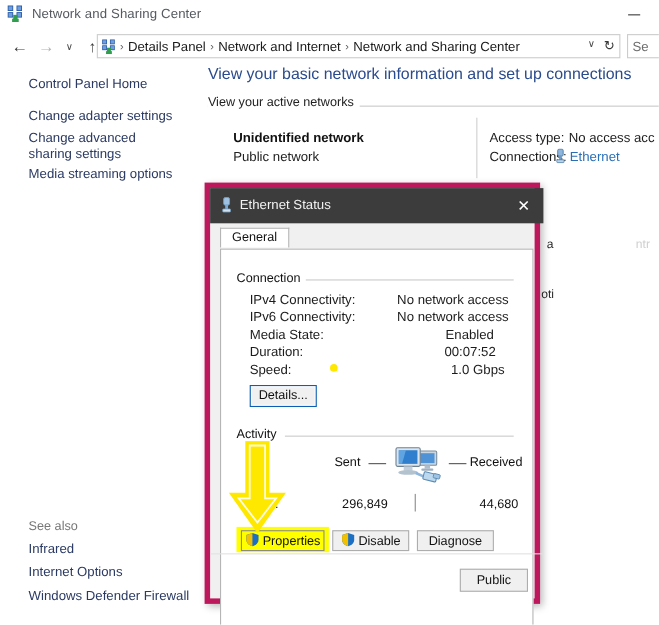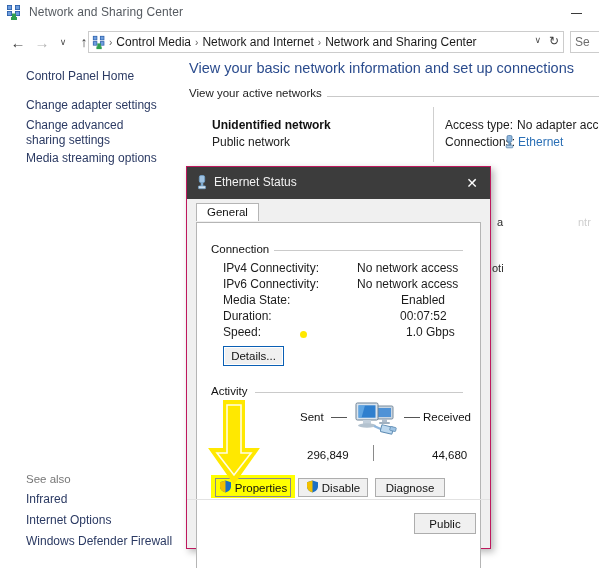--- a/index.html
+++ b/index.html
@@ -161,21 +161,21 @@
     font-size: 11px; color: #2b2b2b;
     white-space: nowrap;
   }
   .ghost.faint { color: #cfcfcf; }
 
   
   .dialog {
     position: absolute; left: 186px; top: 166px;
     width: 305px; height: 383px;
     background: #f0f0f0;
-    border: 1px solid #be185d;
+    border: 5px solid #be185d;
     box-shadow: 3px 3px 7px rgba(0,0,0,.28);
   }
   .dlg-title {
     position: absolute; left: 0; top: 0;
     width: 303px; height: 32px;
     background: #3c3c3c;
     color: #ffffff;
   }
   .dlg-title-icon { position: absolute; left: 9px; top: 8px; }
   .dlg-title-text {
@@ -300,21 +300,21 @@
         <rect x="9.8" y="1.8" width="3.4" height="3.4" fill="#6f9ede"></rect>
         <rect x="1" y="7" width="5" height="5" fill="#2b5ea8"></rect>
         <rect x="1.8" y="7.8" width="3.4" height="3.4" fill="#6f9ede"></rect>
         <rect x="9" y="7" width="5" height="5" fill="#2b5ea8"></rect>
         <rect x="9.8" y="7.8" width="3.4" height="3.4" fill="#6f9ede"></rect>
         <rect x="6" y="9.5" width="4" height="6" fill="#2f9e4f"></rect>
         <rect x="5" y="13" width="6" height="3" fill="#2f9e4f"></rect>
       </svg>
     </span>
     <span class="chev">›</span>
-    <span class="crumb">Control Media</span>
+    <span class="crumb">Details Panel</span>
     <span class="chev">›</span>
     <span class="crumb">Network and Internet</span>
     <span class="chev">›</span>
     <span class="crumb">Network and Sharing Center</span>
     <span class="crumb-drop">∨</span>
     <span class="crumb-refresh">↻</span>
   </div>
 
   <div class="searchbox">Se</div>
 
@@ -334,21 +334,21 @@
     <div class="page-heading">View your basic network information and set up connections</div>
     <div class="section-label">View your active networks</div>
     <div class="section-rule"></div>
 
     <div class="net-name">Unidentified network</div>
     <div class="net-type">Public network</div>
 
     <div class="vdivider"></div>
 
     <div class="kv-key" style="left:265px; top:61px;">Access type:</div>
-    <div class="kv-val" style="left:337px; top:61px;">No adapter acc</div>
+    <div class="kv-val" style="left:337px; top:61px;">No access acc</div>
     <div class="kv-key" style="left:265px; top:78px;">Connections:</div>
     <span class="eth-link-icon">
       <svg width="11" height="14" viewBox="0 0 11 14">
         <rect x="3" y="0.5" width="5" height="6.5" rx="1.4" fill="#8fb6dd" stroke="#4d7ba6" stroke-width="0.8"></rect>
         <rect x="4.3" y="6.5" width="2.4" height="4" fill="#6d9cc6"></rect>
         <rect x="2.2" y="10.2" width="6.6" height="2.6" rx="0.6" fill="#b9d3ea" stroke="#4d7ba6" stroke-width="0.7"></rect>
       </svg>
     </span>
     <div class="eth-link">Ethernet</div>
   </div>

